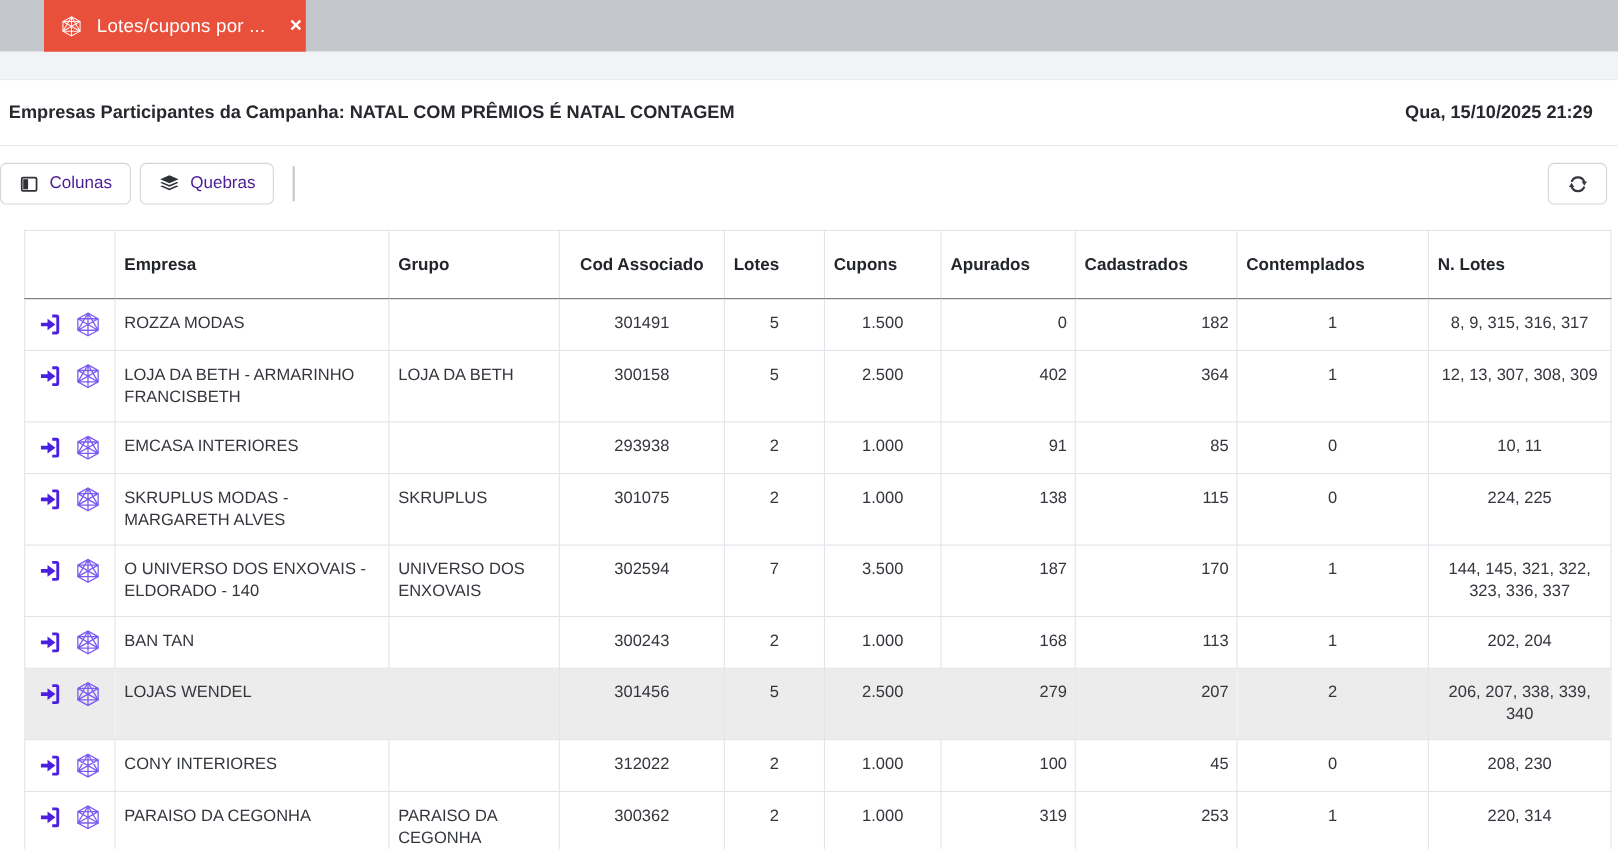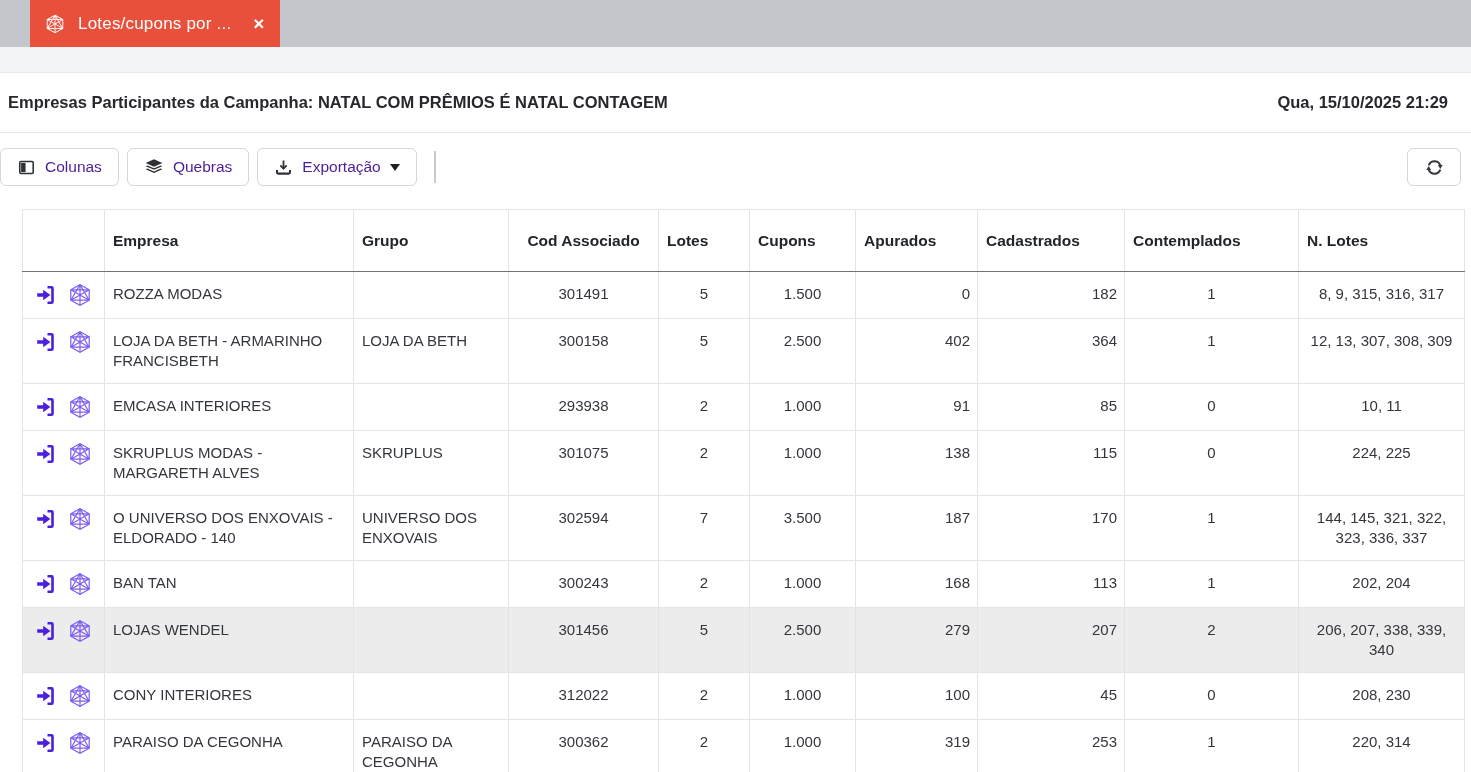--- a/index.html
+++ b/index.html
@@ -1,22 +1,22 @@
 <!DOCTYPE html>
 <html><head>
 <meta charset="utf-8">
 <style>
   * { margin:0; padding:0; box-sizing:border-box; }
   html,body { width:1471px; height:772px; overflow:hidden; background:#fff;
     font-family:"Liberation Sans","DejaVu Sans",sans-serif; }
 
   
   .tabbar { height:47px; background:#c3c6cb; display:flex; align-items:stretch; }
-  .tab { margin-left:30px; background:#e8503c; color:#fff; display:flex; align-items:center;
-         padding:0 16px 0 14px; gap:12px; cursor:pointer; }
+  .tab { margin-left:40px; background:#e8503c; color:#fff; display:flex; align-items:center;
+         padding:0 4px 0 14px; gap:12px; cursor:pointer; }
   .tab-label { font-size:17px; letter-spacing:.2px; }
   .tab-close { font-size:19px; font-weight:bold; margin-left:10px; line-height:1; cursor:pointer; }
   .hex-icon svg { display:block; }
 
   
   .strip { height:26px; background:#f2f3f7; border-bottom:1px solid #e9eaee; }
 
   
   .title-row { height:60px; background:#fff; border-bottom:1px solid #e2e4e8;
                display:flex; align-items:center; justify-content:space-between; }
@@ -94,31 +94,20 @@
     <span>
       <svg width="20" height="20" viewBox="0 0 24 24" fill="#2e3136">
         <path d="M12 2.8 22 7.2 12 11.6 2 7.2z"></path>
         <path d="M4.1 10.1 2 11 12 15.4 22 11l-2.1-.9L12 13.5z"></path>
         <path d="M4.1 13.9 2 14.8 12 19.2 22 14.8l-2.1-.9L12 17.3z"></path>
       </svg>
     </span>
     <span>Quebras</span>
   </button>
 
-  <button class="btn">
-    <span>
-      <svg width="19" height="19" viewBox="0 0 24 24" fill="none" stroke="#2e3136" stroke-width="2.3">
-        <path d="M12 3.2v9.4"></path>
-        <path d="M8 9.4 12 13.4 16 9.4"></path>
-        <path d="M3.8 15v3a1.7 1.7 0 0 0 1.7 1.7h13a1.7 1.7 0 0 0 1.7-1.7v-3" stroke-width="2.6"></path>
-      </svg>
-    </span>
-    <span>Exportação</span>
-    <span class="caret"></span>
-  </button>
 
   <div class="vdivider"></div>
 
   <div class="toolbar-right">
     <button class="btn refresh-btn">
       <span>
         <svg width="21" height="21" viewBox="0 0 24 24">
           <path d="M5.4 9.6 A7 7 0 0 1 18.6 9.6" fill="none" stroke="#34373c" stroke-width="2.3"></path>
           <polygon points="15.9,9.2 21.4,9.2 18.6,13.6" fill="#34373c"></polygon>
           <path d="M18.6 14.4 A7 7 0 0 1 5.4 14.4" fill="none" stroke="#34373c" stroke-width="2.3"></path>

